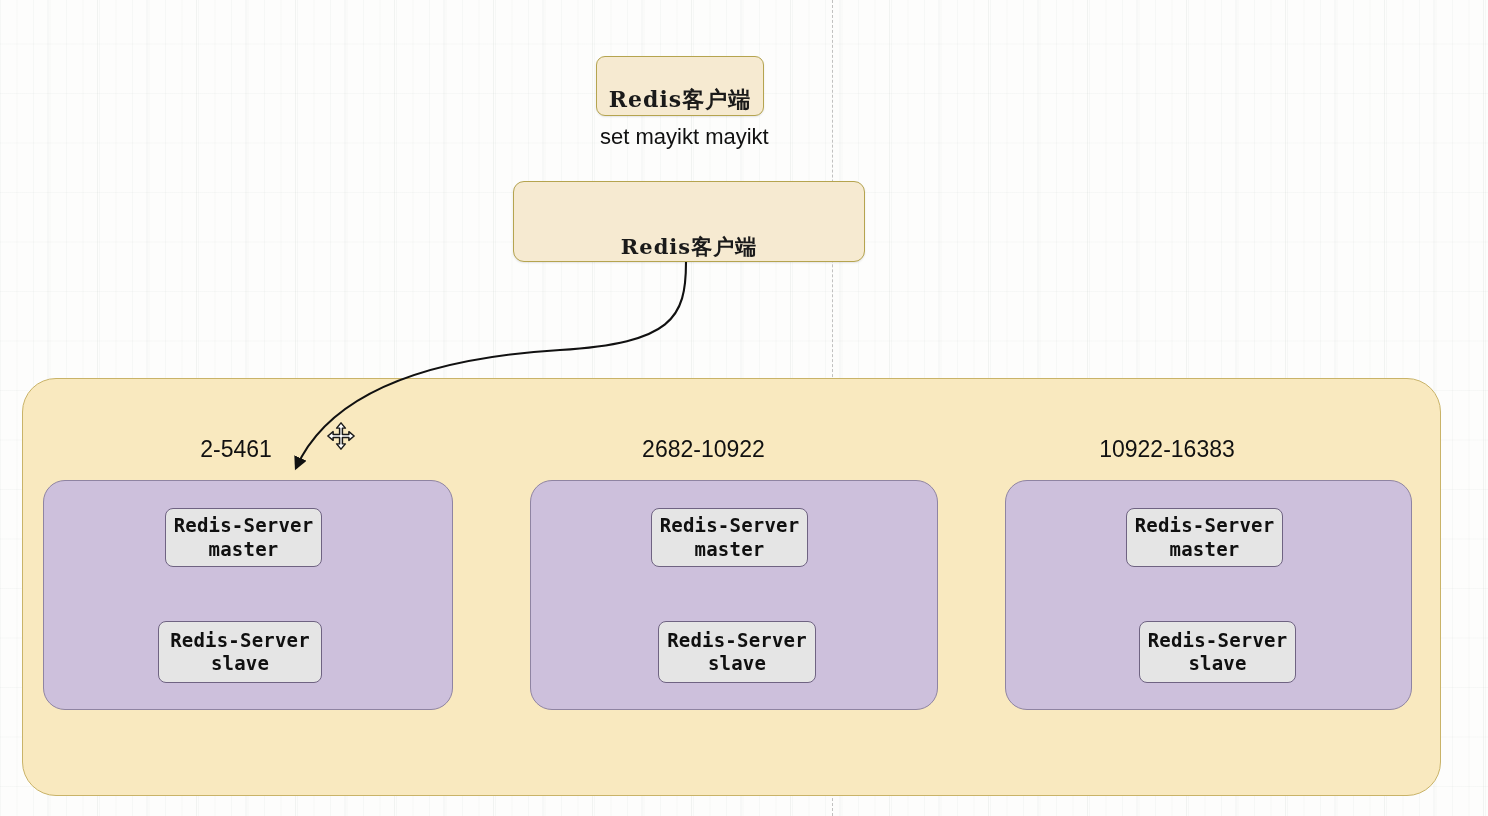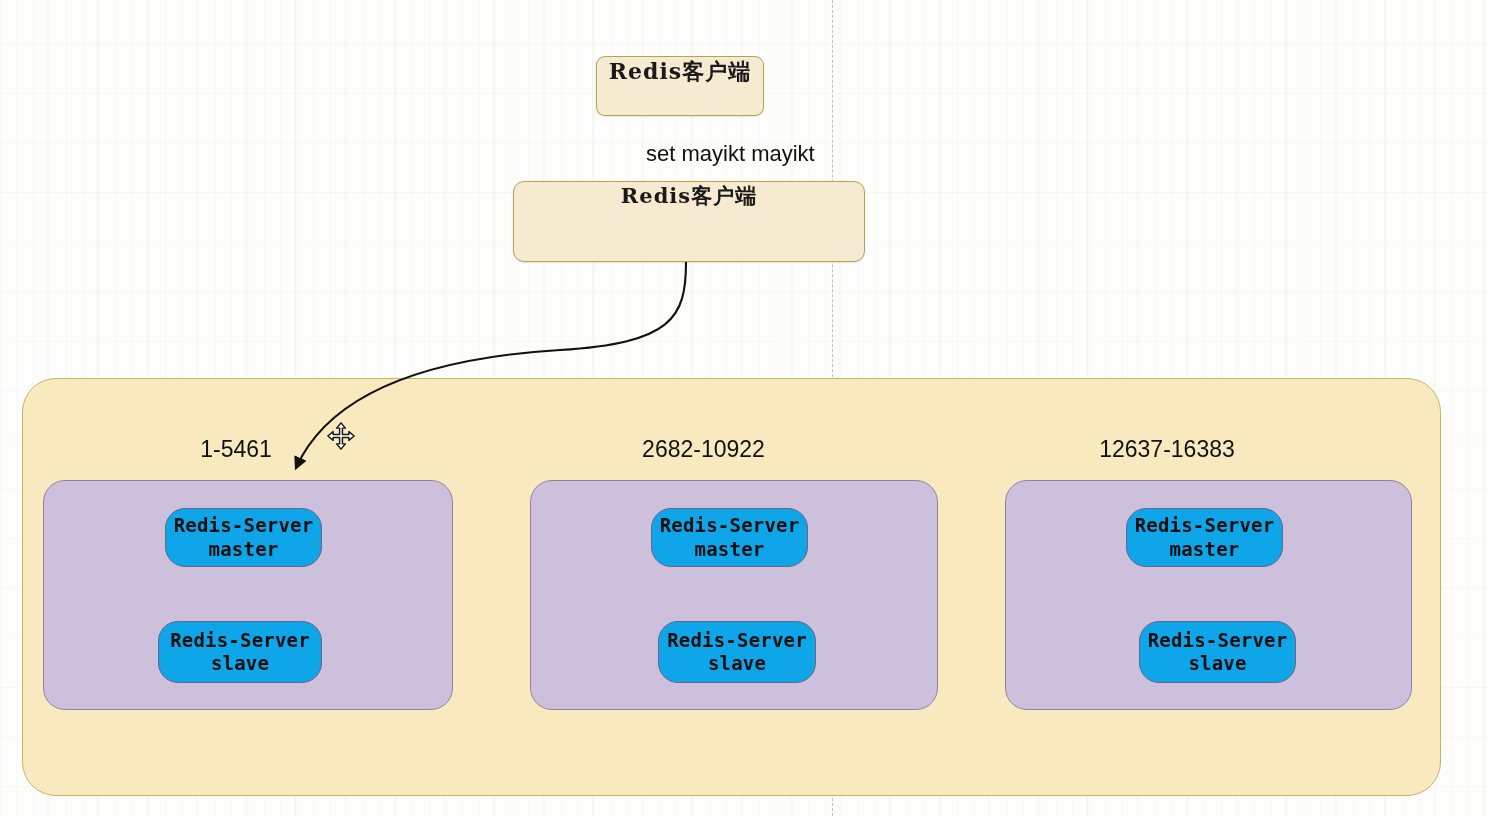--- a/index.html
+++ b/index.html
@@ -41,21 +41,21 @@
   
   .cream-box {
     position: absolute;
     box-sizing: border-box;
     background: #f6ead1;
     border: 1.6px solid #b5a44f;
     border-radius: 9px;
     display: flex;
     flex-direction: column;
     align-items: center;
-    justify-content: flex-start;
+    justify-content: flex-end;
     color: #1a1a1a;
     box-shadow: 0 1px 2px rgba(0,0,0,0.10);
   }
   .cjk-line {
     font-family: "DejaVu Serif", "Liberation Serif", serif;
     font-weight: 700;
     letter-spacing: 1px;
     white-space: nowrap;
   }
   .mono-line {
@@ -68,27 +68,26 @@
     left: 596px;
     top: 56px;
     width: 168px;
     height: 60px;
   }
   #client-box .cjk-line { font-size: 22px; }
 
   #cmd-label {
     position: absolute;
     left: 600px;
-    top: 141px;
+    top: 124px;
     width: 300px;
     font-size: 22px;
     color: #111;
     font-family: "Liberation Sans", sans-serif;
     white-space: nowrap;
-    margin-left: 46px;
   }
 
   #crc-box {
     left: 513px;
     top: 181px;
     width: 352px;
     height: 81px;
     border-radius: 11px;
     gap: 1px;
   }
@@ -121,23 +120,23 @@
     position: absolute;
     box-sizing: border-box;
     background: #cdc0dc;
     border: 1.3px solid #8f84a2;
     border-radius: 22px;
   }
 
   .server-box {
     position: absolute;
     box-sizing: border-box;
-    background: #0ea5e9;
+    background: #e5e5e5;
     border: 1.2px solid #6f6382;
-    border-radius: 20px;
+    border-radius: 8px;
     display: flex;
     flex-direction: column;
     align-items: center;
     justify-content: center;
     font-family: "DejaVu Sans Mono", "Liberation Mono", monospace;
     font-weight: 700;
     font-size: 19px;
     color: #101010;
     line-height: 1.22;
     letter-spacing: 0.2px;
@@ -170,21 +169,21 @@
   </div>
 
   <div id="cmd-label">set mayikt mayikt</div>
 
   <div class="cream-box" id="crc-box">
     <div class="cjk-line">Redis客户端</div>
   </div>
 
   <div id="cluster-container"></div>
 
-  <div class="slot-label" style="left:180px; top:436px; width:112px;">1-5461</div>
+  <div class="slot-label" style="left:180px; top:436px; width:112px;">2-5461</div>
   <div class="node-group" style="left:43px; top:480px; width:410px; height:230px;">
     <div class="server-box" style="left:121px; top:27px; width:157px; height:59px;">
       <span>Redis-Server</span>
       <span>master</span>
     </div>
     <div class="server-box" style="left:114px; top:140px; width:164px; height:62px;">
       <span>Redis-Server</span>
       <span>slave</span>
     </div>
   </div>
@@ -194,21 +193,21 @@
     <div class="server-box" style="left:120px; top:27px; width:157px; height:59px;">
       <span>Redis-Server</span>
       <span>master</span>
     </div>
     <div class="server-box" style="left:127px; top:140px; width:158px; height:62px;">
       <span>Redis-Server</span>
       <span>slave</span>
     </div>
   </div>
 
-  <div class="slot-label" style="left:1072px; top:436px; width:190px;">12637-16383</div>
+  <div class="slot-label" style="left:1072px; top:436px; width:190px;">10922-16383</div>
   <div class="node-group" style="left:1005px; top:480px; width:407px; height:230px;">
     <div class="server-box" style="left:120px; top:27px; width:157px; height:59px;">
       <span>Redis-Server</span>
       <span>master</span>
     </div>
     <div class="server-box" style="left:133px; top:140px; width:157px; height:62px;">
       <span>Redis-Server</span>
       <span>slave</span>
     </div>
   </div>

